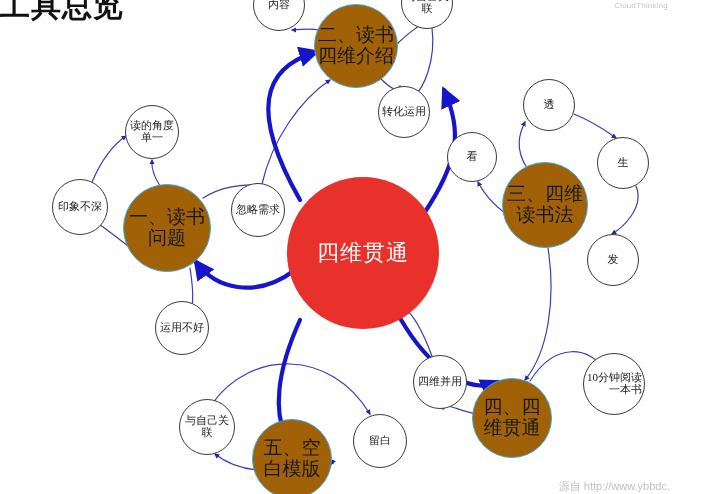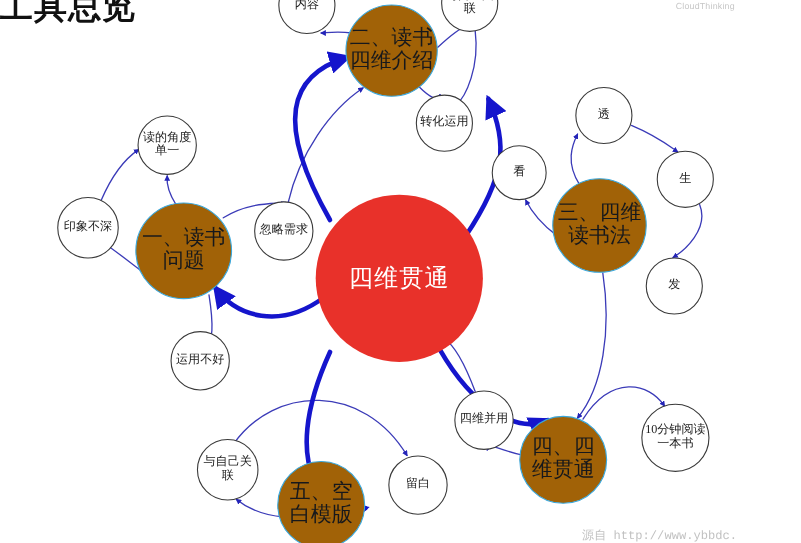--- a/index.html
+++ b/index.html
@@ -84,21 +84,21 @@
     top: 1px;
     font-size: 8px;
     letter-spacing: 0.2px;
     color: #c6c6c6;
   }
   #wm-bottom {
     right: 2px;
     bottom: 0px;
     font-size: 11px;
     color: #8d8d8d;
-    font-family: Liberation Mono, monospace;
+    font-family: Liberation Sans, sans-serif;
     opacity: 0.55;
   }
 </style>
 </head>
 <body>
 
 <div id="canvas">
 
   <div id="title">工具总览</div>
 
@@ -191,21 +191,21 @@
   </div>
   <div class="node leaf" style="left: 597px; top: 137px; width: 52px; height: 52px;">
     <span class="lbl">生</span>
   </div>
   <div class="node leaf" style="left: 587px; top: 234px; width: 52px; height: 52px;">
     <span class="lbl">发</span>
   </div>
   <div class="node leaf" style="left: 413px; top: 355px; width: 54px; height: 54px;">
     <span class="lbl">四维并用</span>
   </div>
-  <div class="node leaf" style="left: 583px; top: 367px; width: 62px; height: 62px;">
+  <div class="node leaf" style="left: 583px; top: 353px; width: 62px; height: 62px; text-align: right;">
     <span class="lbl">10分钟阅读一本书</span>
   </div>
   <div class="node leaf" style="left: 353px; top: 414px; width: 54px; height: 54px;">
     <span class="lbl">留白</span>
   </div>
   <div class="node leaf" style="left: 179px; top: 399px; width: 56px; height: 56px;">
     <span class="lbl">与自己关联</span>
   </div>
 
   <div class="watermark" id="wm-top">CloudThinking</div>

